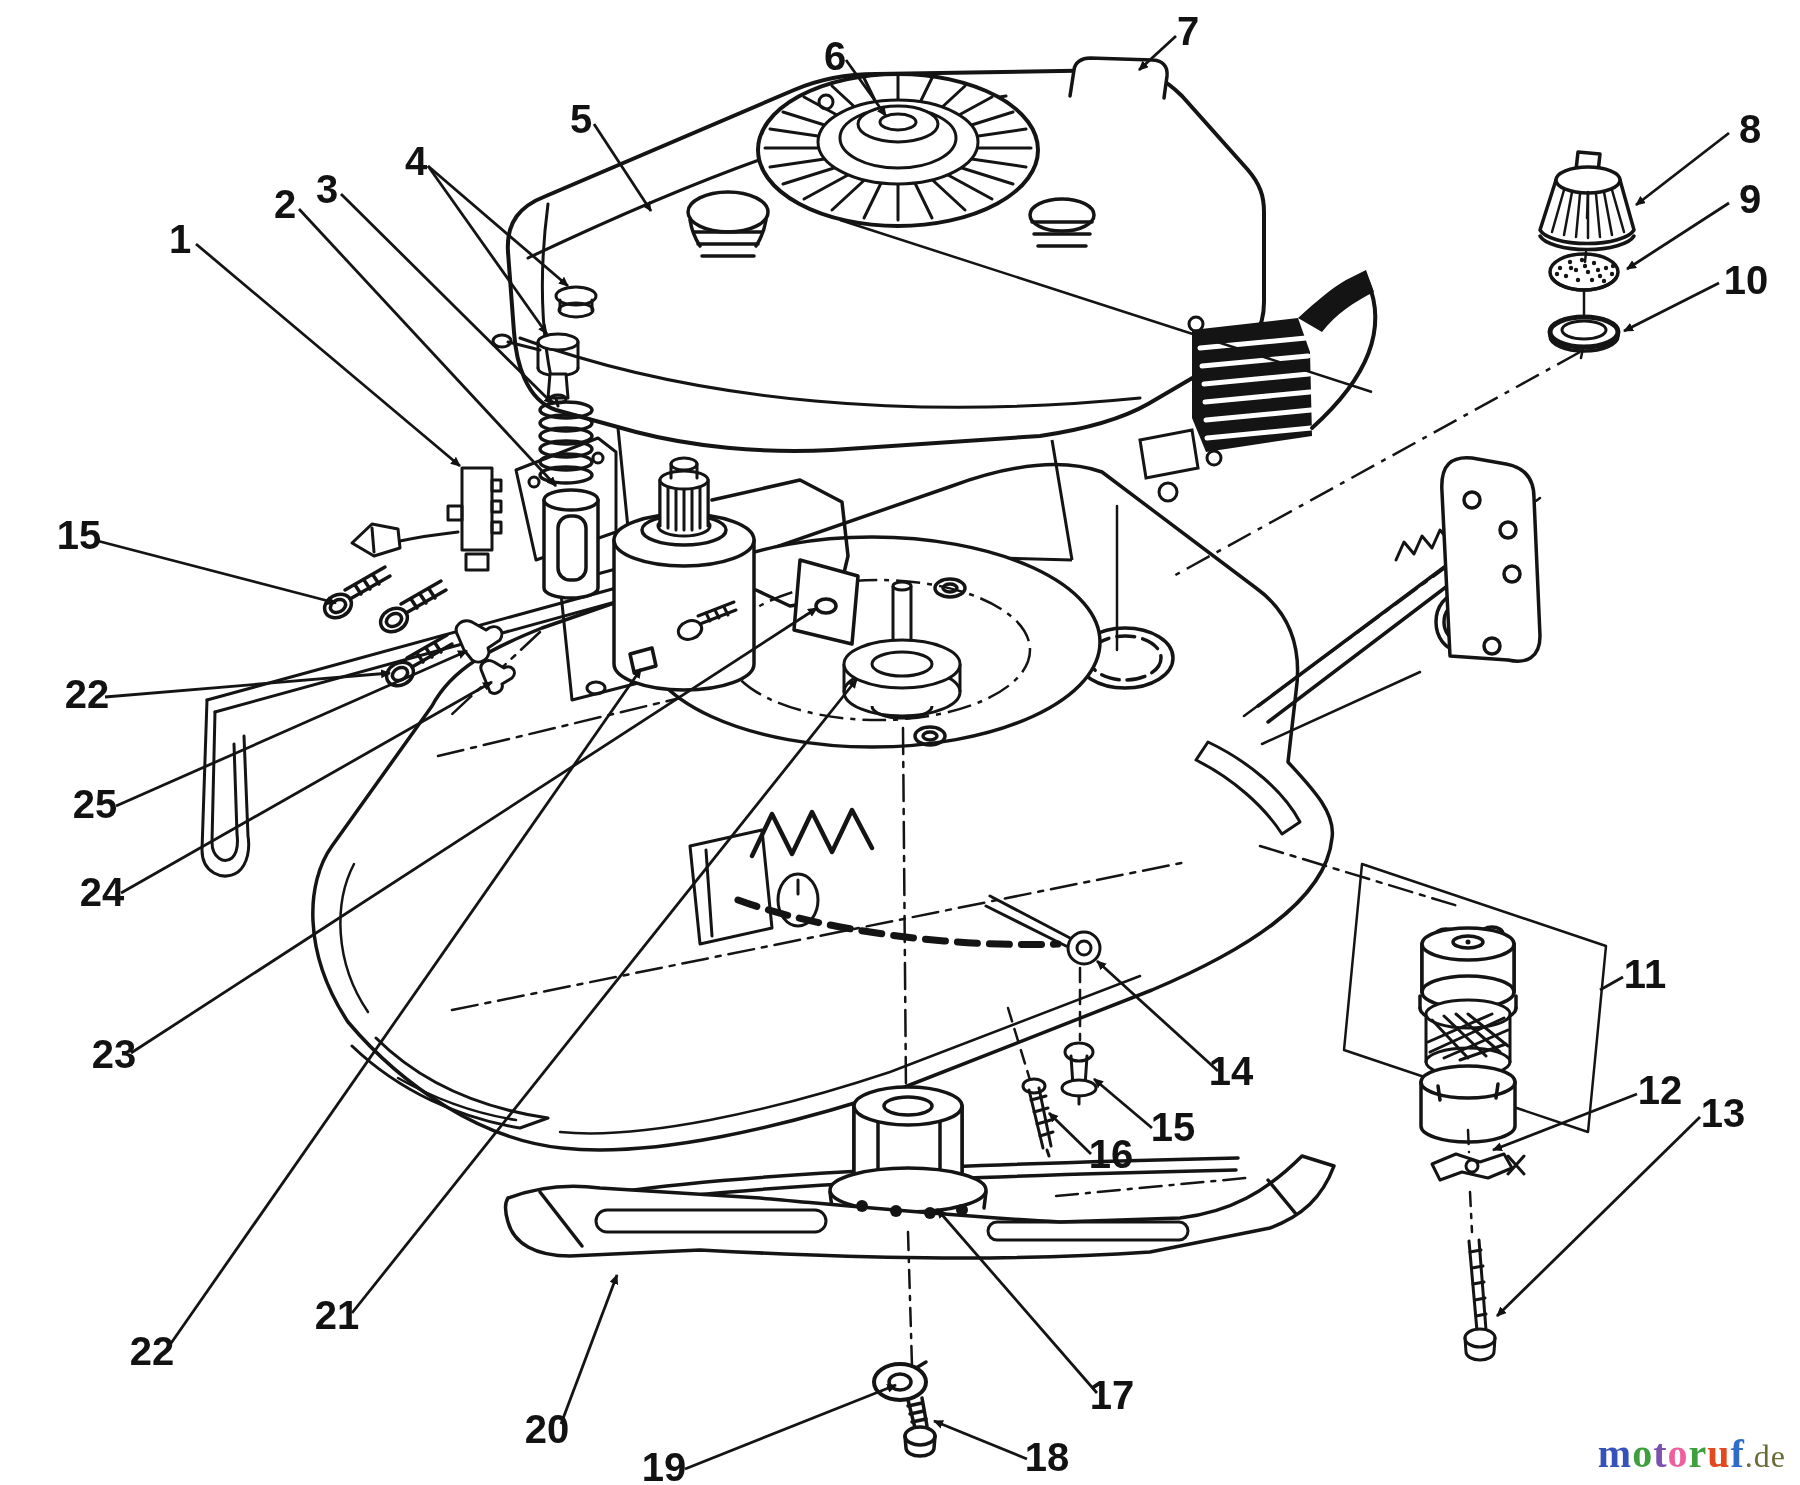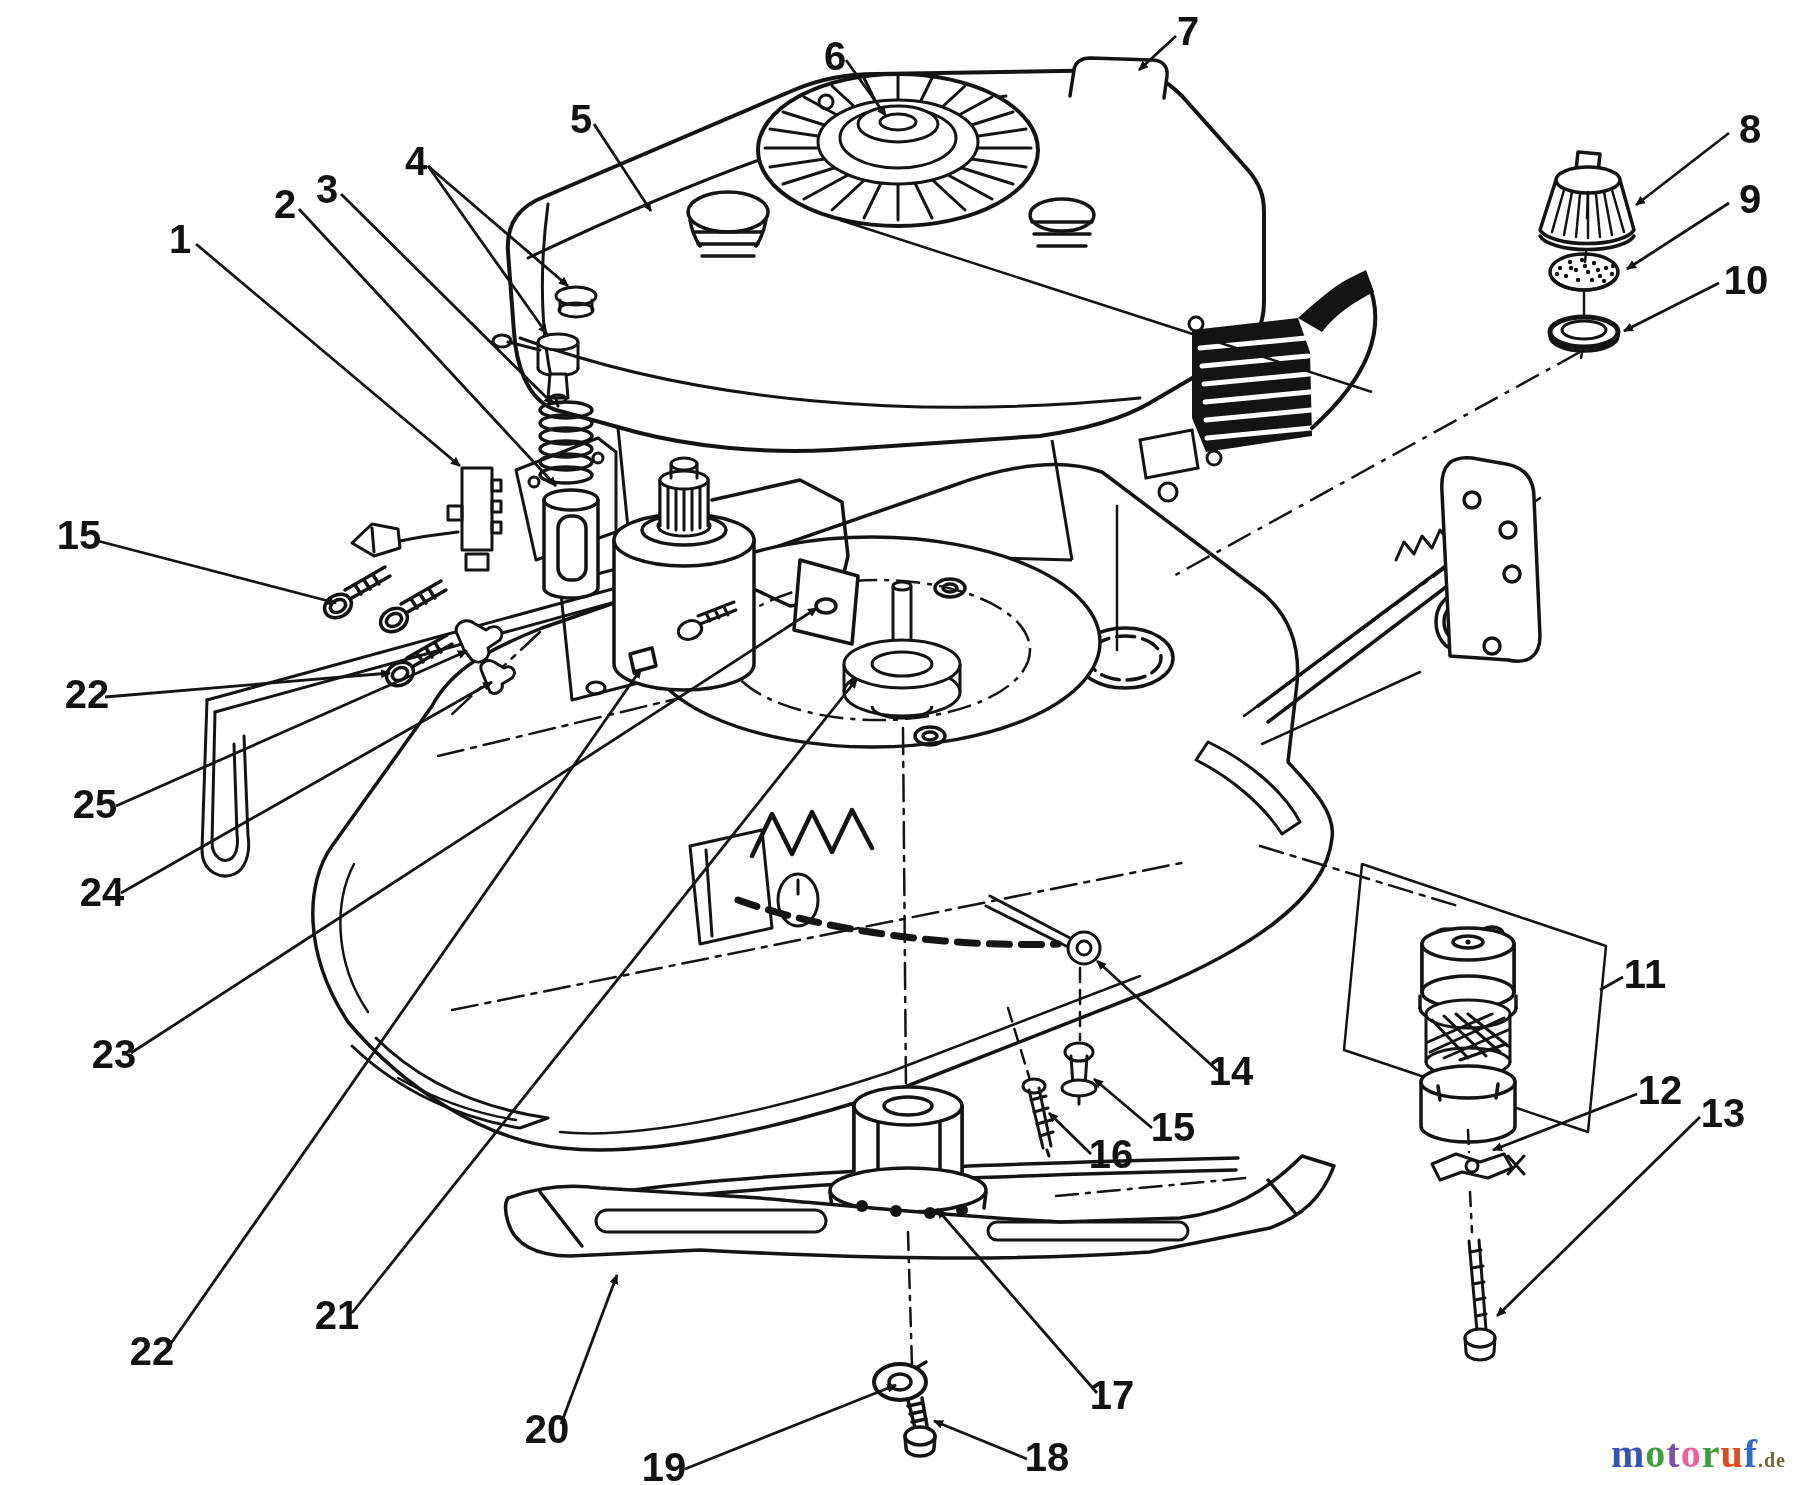--- a/index.html
+++ b/index.html
@@ -2,21 +2,21 @@
 <html><head>
 <meta charset="utf-8">
 <style>
   html,body{margin:0;padding:0;background:#ffffff;}
   .stage{position:relative;width:1800px;height:1485px;background:#ffffff;overflow:hidden;
          font-family:"Liberation Sans",sans-serif;}
   svg{position:absolute;left:0;top:0;}
   .callout{font-family:"Liberation Sans",sans-serif;font-weight:bold;font-size:40px;fill:#121212;}
   .wm{position:absolute;right:14px;bottom:8px;font-family:"Liberation Serif",serif;
       font-weight:bold;font-size:40px;letter-spacing:1px;white-space:nowrap;}
-  .wm .suffix{font-size:20px;font-weight:bold;}
+  .wm .suffix{font-size:32px;font-weight:normal;}
 </style>
 </head>
 <body>
 
 <div class="stage">
 <svg width="1800" height="1485" viewBox="0 0 1800 1485">
   <defs>
     <marker id="arr" markerWidth="11" markerHeight="10" refX="9" refY="4.5" orient="auto" markerUnits="userSpaceOnUse">
       <path d="M0,0 L10,4.5 L0,9 Z" fill="#121212"></path>
     </marker>

